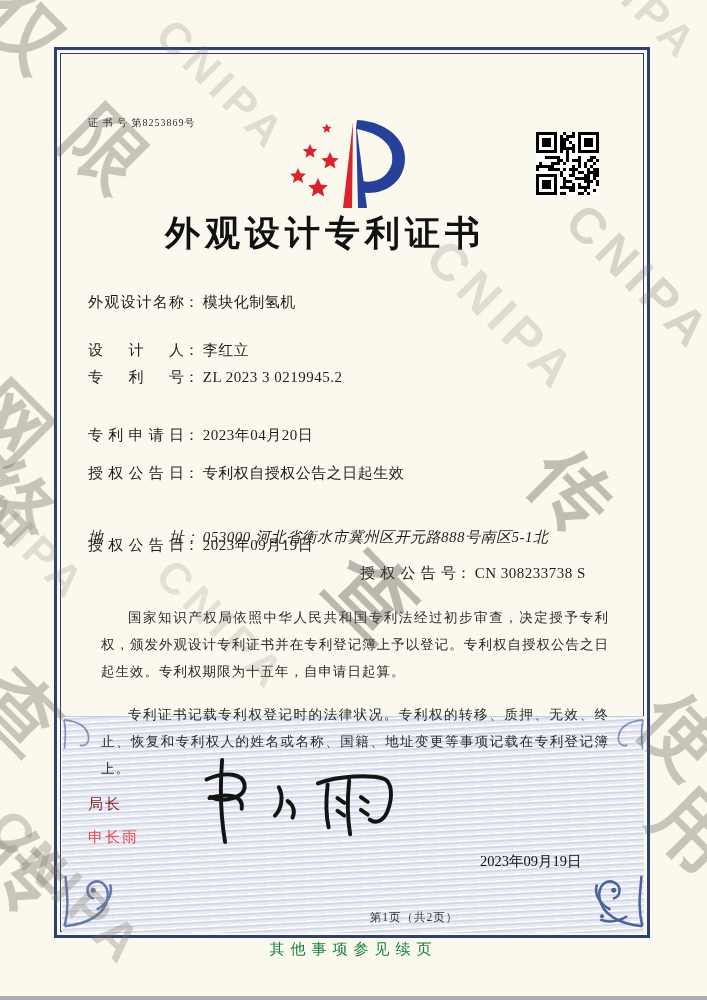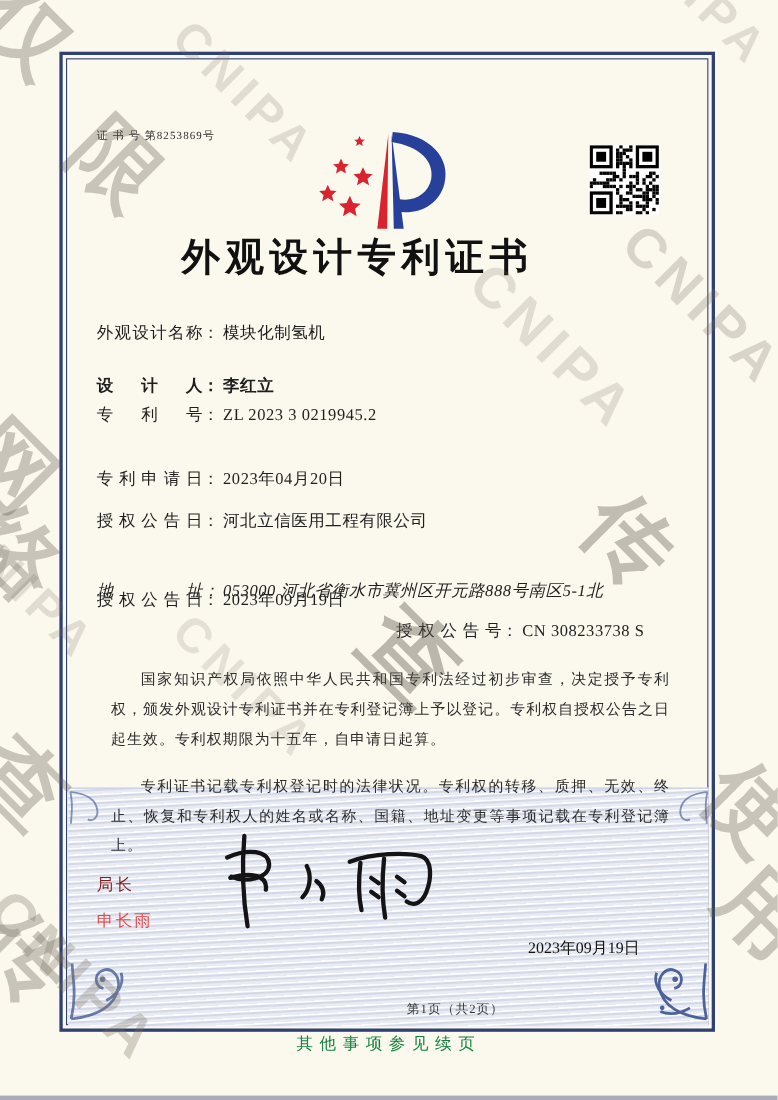--- a/index.html
+++ b/index.html
@@ -203,35 +203,35 @@
       <rect x="3" y="45" width="15" height="15" fill="#fff"></rect>
       <rect x="6" y="48" width="9" height="9" fill="#000"></rect>
     </svg></div>
 
 <div class="title">外观设计专利证书</div>
 
 <div class="frow" style="top:293px;">
   <span class="flabel">外观设计名称</span><span class="fcolon">：</span>
   <span class="fvalue">模块化制氢机</span>
 </div>
-<div class="frow" style="top:341px;font-weight:bold;">
+<div class="frow" style="top:341px;">
   <span class="flabel">设计人</span><span class="fcolon">：</span>
   <span class="fvalue">李红立</span>
 </div>
 <div class="frow" style="top:368px;">
   <span class="flabel">专利号</span><span class="fcolon">：</span>
   <span class="fvalue">ZL 2023 3 0219945.2</span>
 </div>
 <div class="frow" style="top:426px;">
   <span class="flabel">专利申请日</span><span class="fcolon">：</span>
   <span class="fvalue">2023年04月20日</span>
 </div>
 <div class="frow" style="top:464px;">
   <span class="flabel">授权公告日</span><span class="fcolon">：</span>
-  <span class="fvalue">河北立信医用工程有限公司</span>
+  <span class="fvalue">专利权自授权公告之日起生效</span>
 </div>
 <div class="frow" style="top:528px;font-style:italic;">
   <span class="flabel">地址</span><span class="fcolon">：</span>
   <span class="fvalue">053000 河北省衡水市冀州区开元路888号南区5-1北</span>
 </div>
 <div class="frow" style="top:536px;width:540px;">
   <span class="flabel">授权公告日</span><span class="fcolon">：</span>
   <span class="fvalue">2023年09月19日</span>
   <span class="fgroup2">
     <span class="flabel">授权公告号</span><span class="fcolon">：</span>

